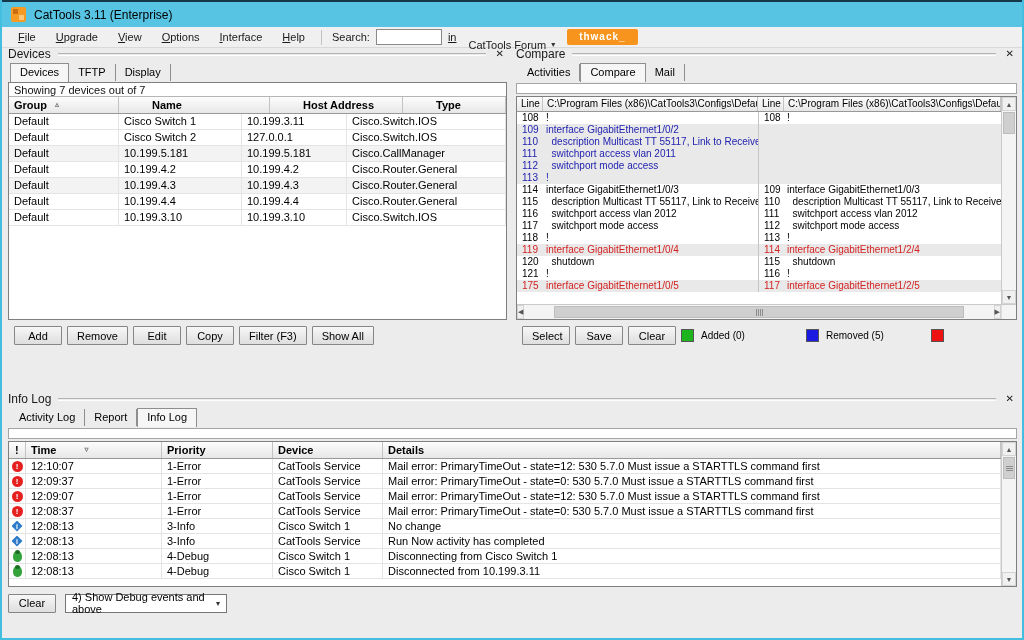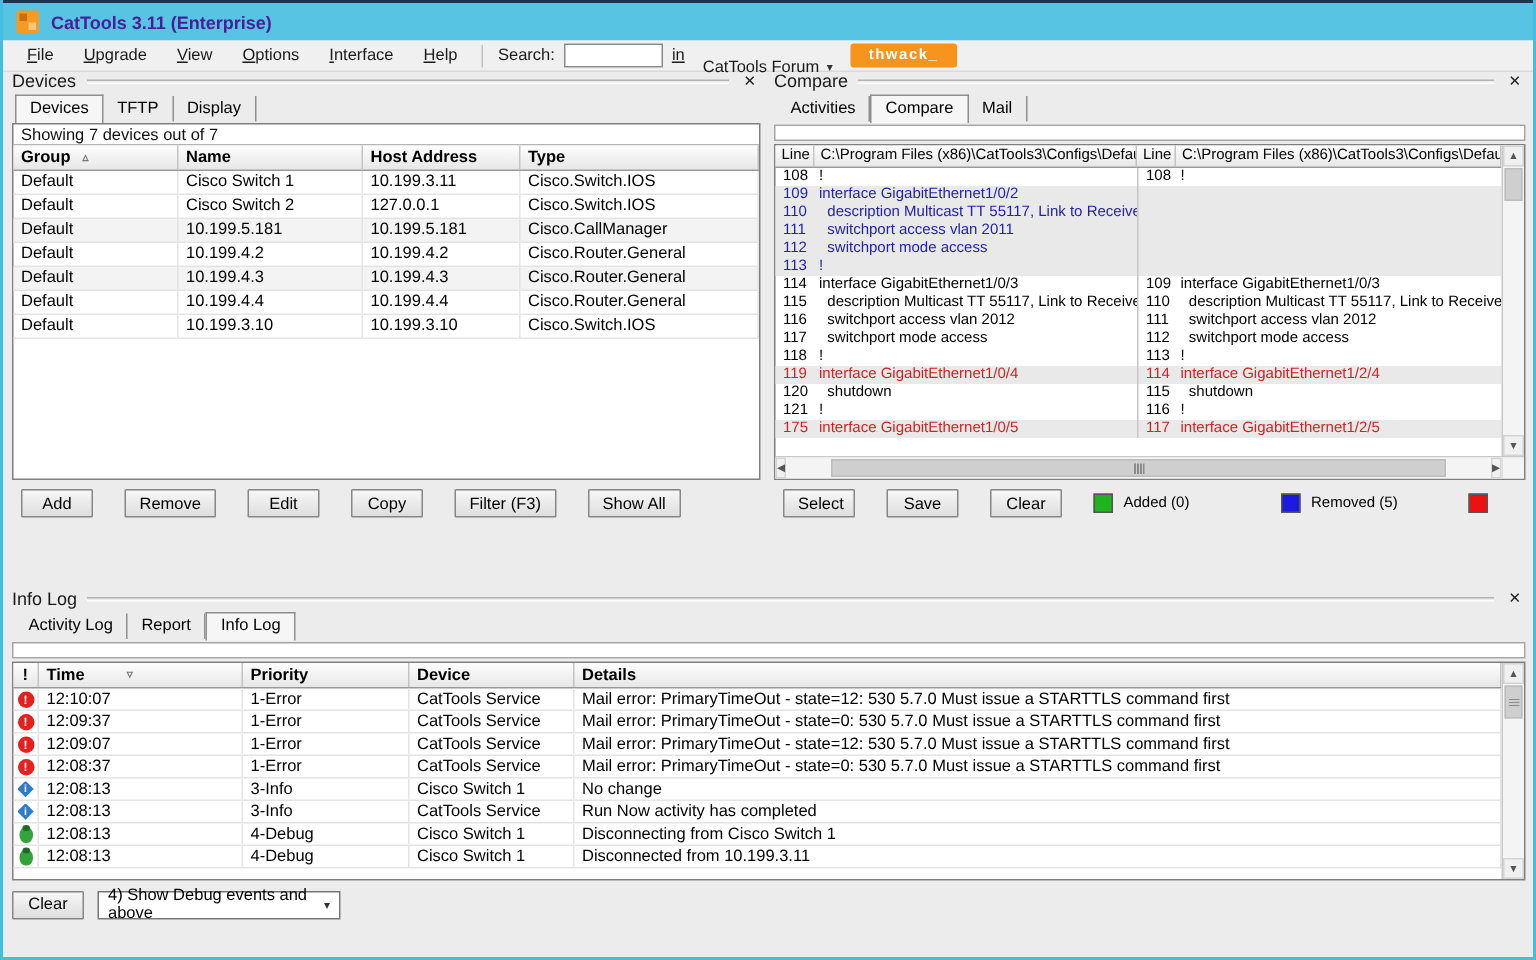--- a/index.html
+++ b/index.html
@@ -7,21 +7,21 @@
   .app { position:relative; width:1024px; height:640px; background:#ececec;
          border:2px solid #43bedf; border-top:none; }
   u { text-decoration:underline; }
 
   
   .titlebar { position:absolute; top:0; left:0; right:0; height:27px; background:#57c4e3;
               border-top:2px solid #16384a; display:flex; align-items:center; padding-left:9px; gap:8px; }
   .app-icon { width:15px; height:15px; border-radius:2px; background:#f59a23; position:relative; flex:0 0 auto; }
   .app-icon::before { content:""; position:absolute; left:2px; top:2px; width:5px; height:5px; background:#c96f12; }
   .app-icon::after  { content:""; position:absolute; right:2px; bottom:2px; width:5px; height:5px; background:#fdc87c; }
-  .title-text { font-size:12px; color:#4c1d95;font-weight:bold; }
+  .title-text { font-size:12px; color:#000000; }
 
   
   .menubar { position:absolute; top:27px; left:0; right:0; height:21px; background:#f0f0f0;
              border-bottom:1px solid #d9d9d9; display:flex; align-items:center; font-size:11px; color:#1a1a1a; }
   .menu-items { display:flex; align-items:center; padding-left:6px; }
   .menu-item { padding:3px 10px; cursor:default; }
   .menu-sep { width:1px; height:15px; background:#c2c2c2; margin:0 6px; }
   .search-label { margin:0 6px 0 4px; }
   .search-input { width:66px; height:16px; border:1px solid #8a8a8a; background:#fff; font-size:11px;
                   font-family:"Liberation Sans", sans-serif; padding:0 3px; }
@@ -37,28 +37,28 @@
   .panel-title { font-size:12px; color:#1a1a1a; white-space:nowrap; }
   .panel-rule { flex:1; height:3px; border-top:1px solid #b3b3b3; border-bottom:1px solid #fdfdfd; margin-top:2px; }
   .panel-close { font-size:10px; color:#222; padding:0 3px; cursor:default; }
   .tabs { height:19px; display:flex; align-items:center; padding-left:2px; font-size:11px; margin-top:2px; }
   .tab { padding:2px 9px; border-right:1px solid #8e8e8e; line-height:13px; white-space:nowrap; cursor:default; }
   .tab.active { background:#f6f6f6; border:1px solid #8e8e8e; border-bottom:none; padding-bottom:3px; }
   .pre-strip { height:11px; background:#fff; border:1px solid #a5a5a5; margin:1px 0 2px; }
   .box { flex:1; min-height:0; background:#fff; border:1px solid #7f7f7f; display:flex; flex-direction:column; }
   .btn { height:19px; min-width:48px; padding:0 9px; background:linear-gradient(#f7f7f7,#dedede);
          border:1px solid #868686; border-radius:1px; font-size:11px; font-family:"Liberation Sans", sans-serif; cursor:default; }
-  .btn-row { display:flex; gap:21px; padding:6px 4px 0 6px; align-items:center; }
+  .btn-row { display:flex; gap:5px; padding:6px 4px 0 6px; align-items:center; }
 
   
   .devices-panel { left:6px; top:46px; width:499px; height:299px; }
   .dev-strip { height:14px; border-bottom:1px solid #b5b5b5; font-size:11px; padding:1px 0 0 5px; color:#111; }
   .dev-header, .dev-row { display:grid; grid-template-columns:110px 123px 105px 1fr; }
   .dev-header { height:17px; background:linear-gradient(#fdfdfd,#e7e7e7); border-bottom:1px solid #989898;
-                font-weight:bold; font-size:11px; }
+                font-weight:bold; font-size:11px;gap:28px; }
   .dev-header > div { padding:2px 0 0 5px; border-right:1px solid #c3c3c3; display:flex; gap:8px; }
   .sort-glyph { font-size:8px; color:#777; margin-top:1px; }
   .dev-row { height:16px; font-size:11px; border-bottom:1px solid #e4e4e4; }
   .dev-row > div { padding:1px 0 0 5px; border-right:1px solid #e4e4e4; overflow:hidden; white-space:nowrap; }
   .dev-rows > .dev-row:nth-child(3), .dev-rows > .dev-row:nth-child(5) { background:#f3f3f3; }
   .dev-filler { flex:1; }
 
   
   .compare-panel { left:514px; top:46px; width:501px; height:299px; }
   .cmp-flex { flex:1; min-height:0; display:flex; }

